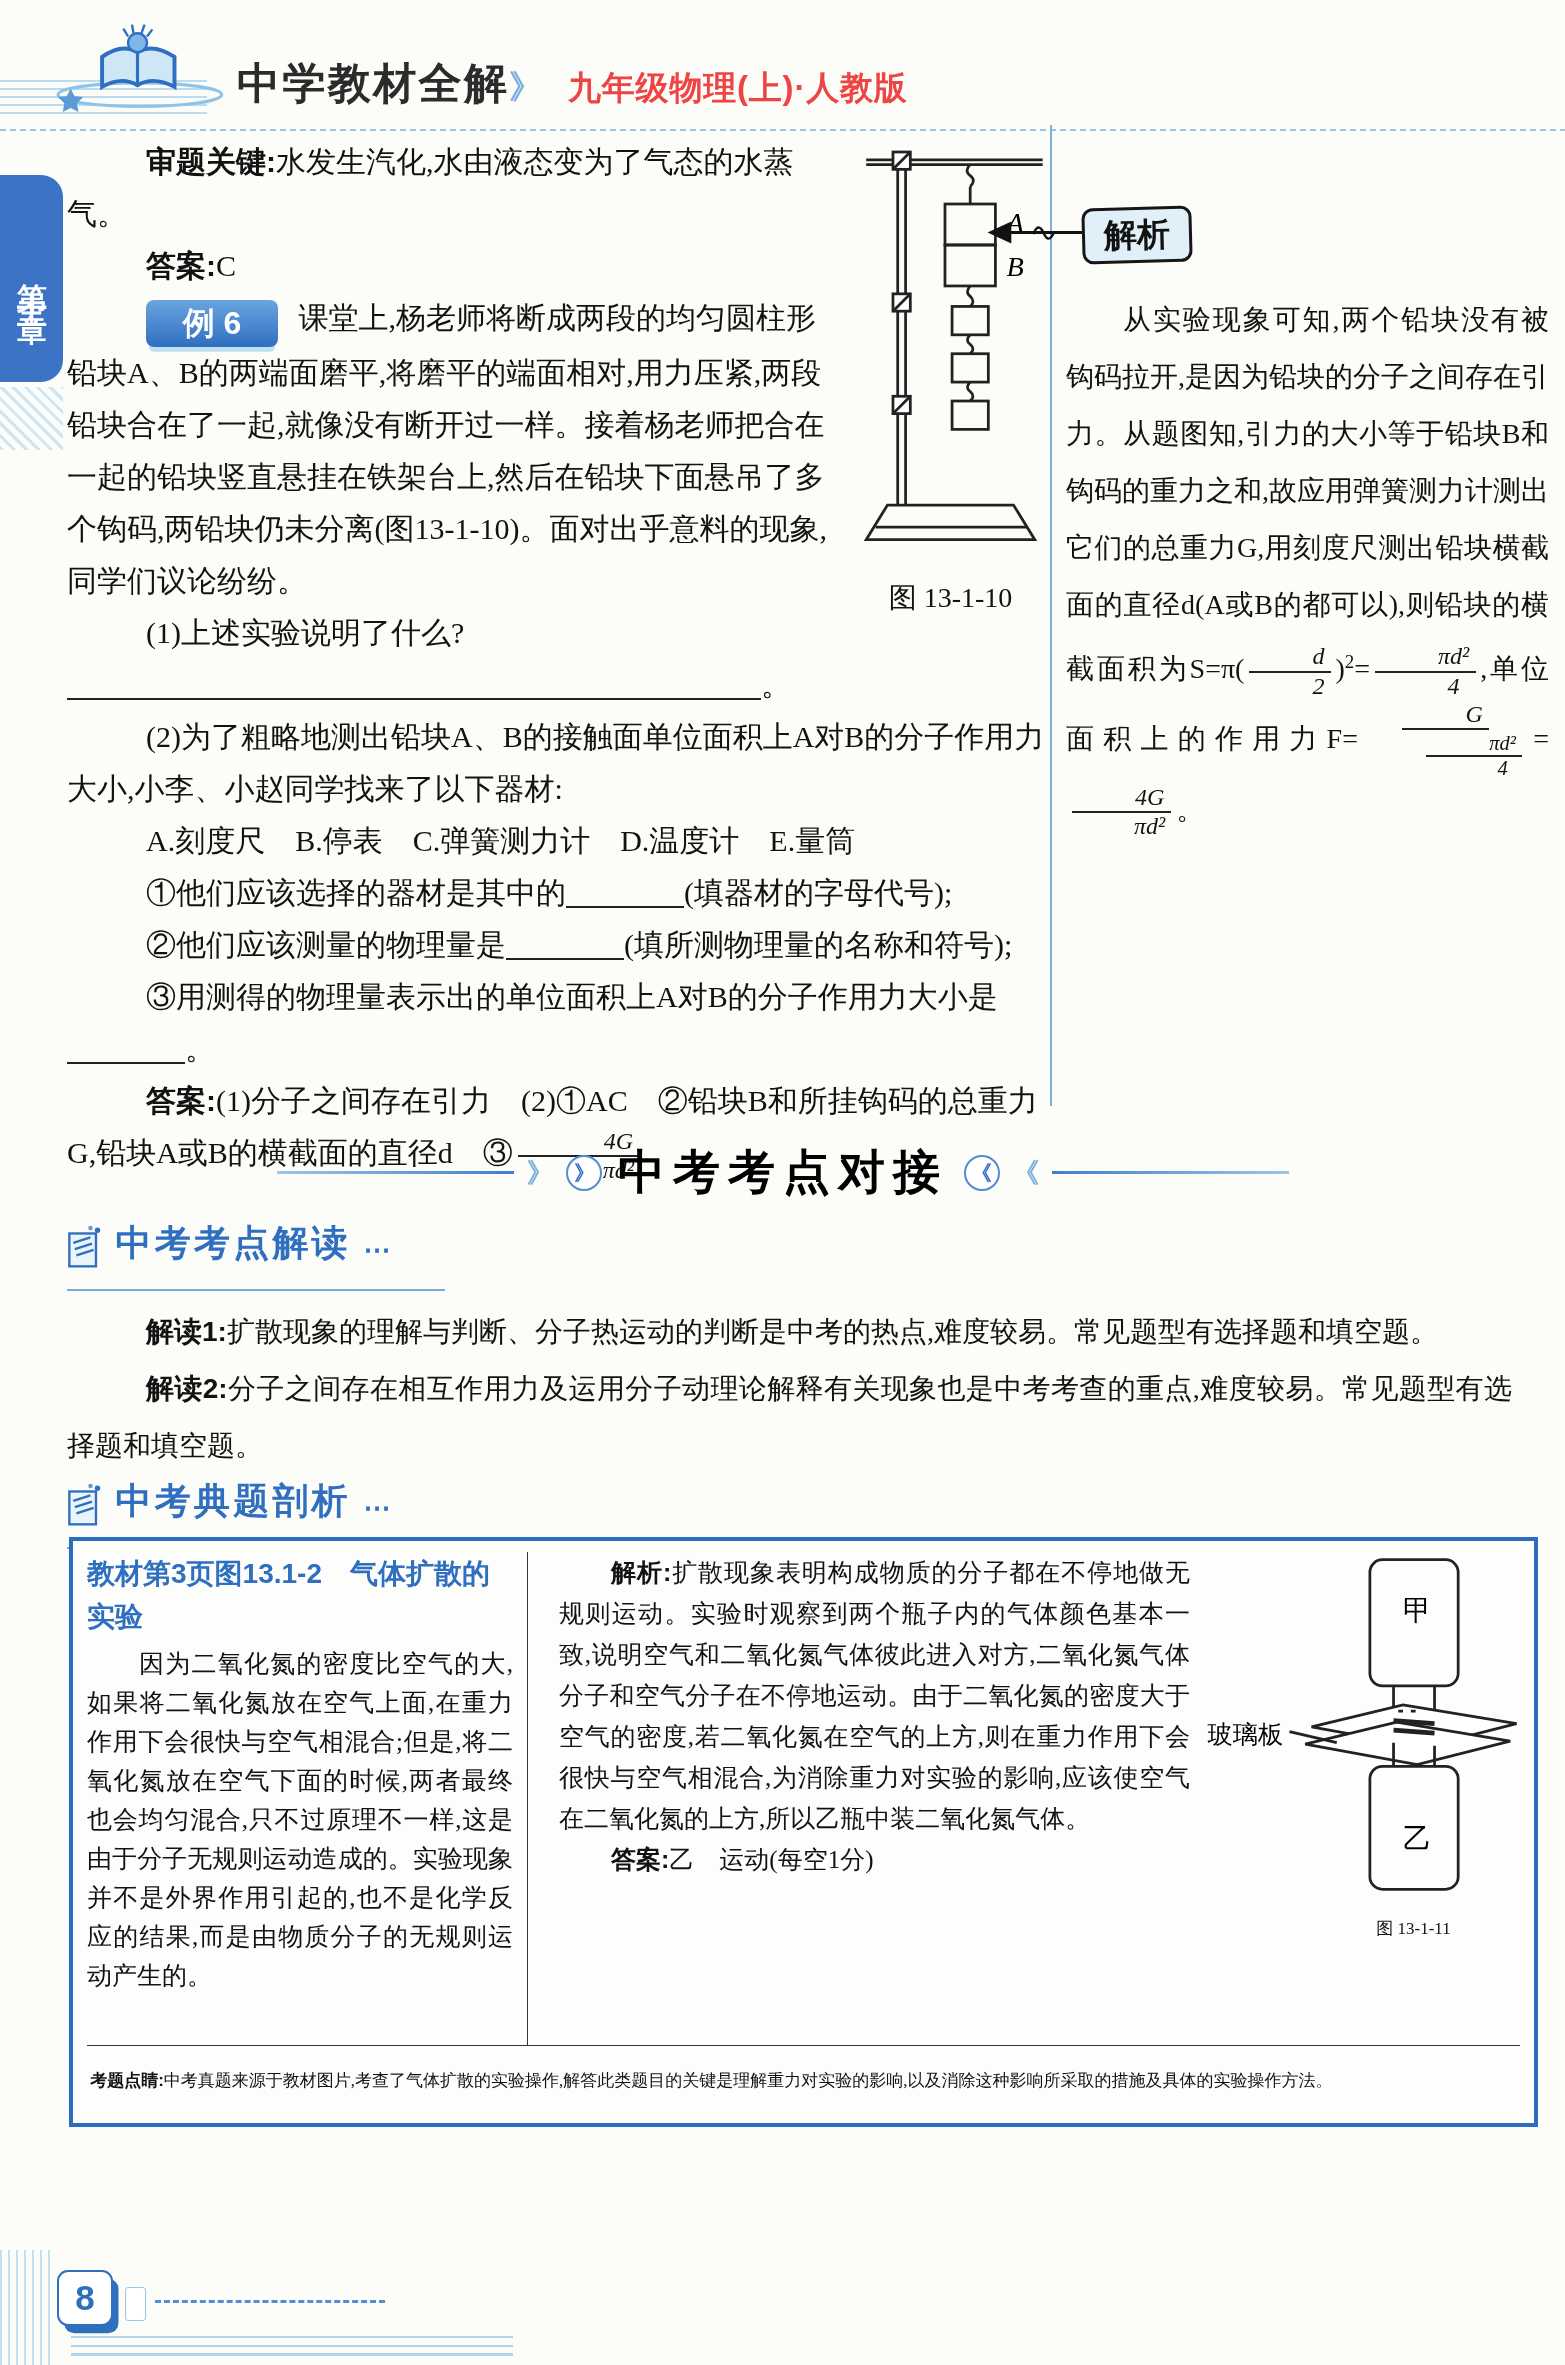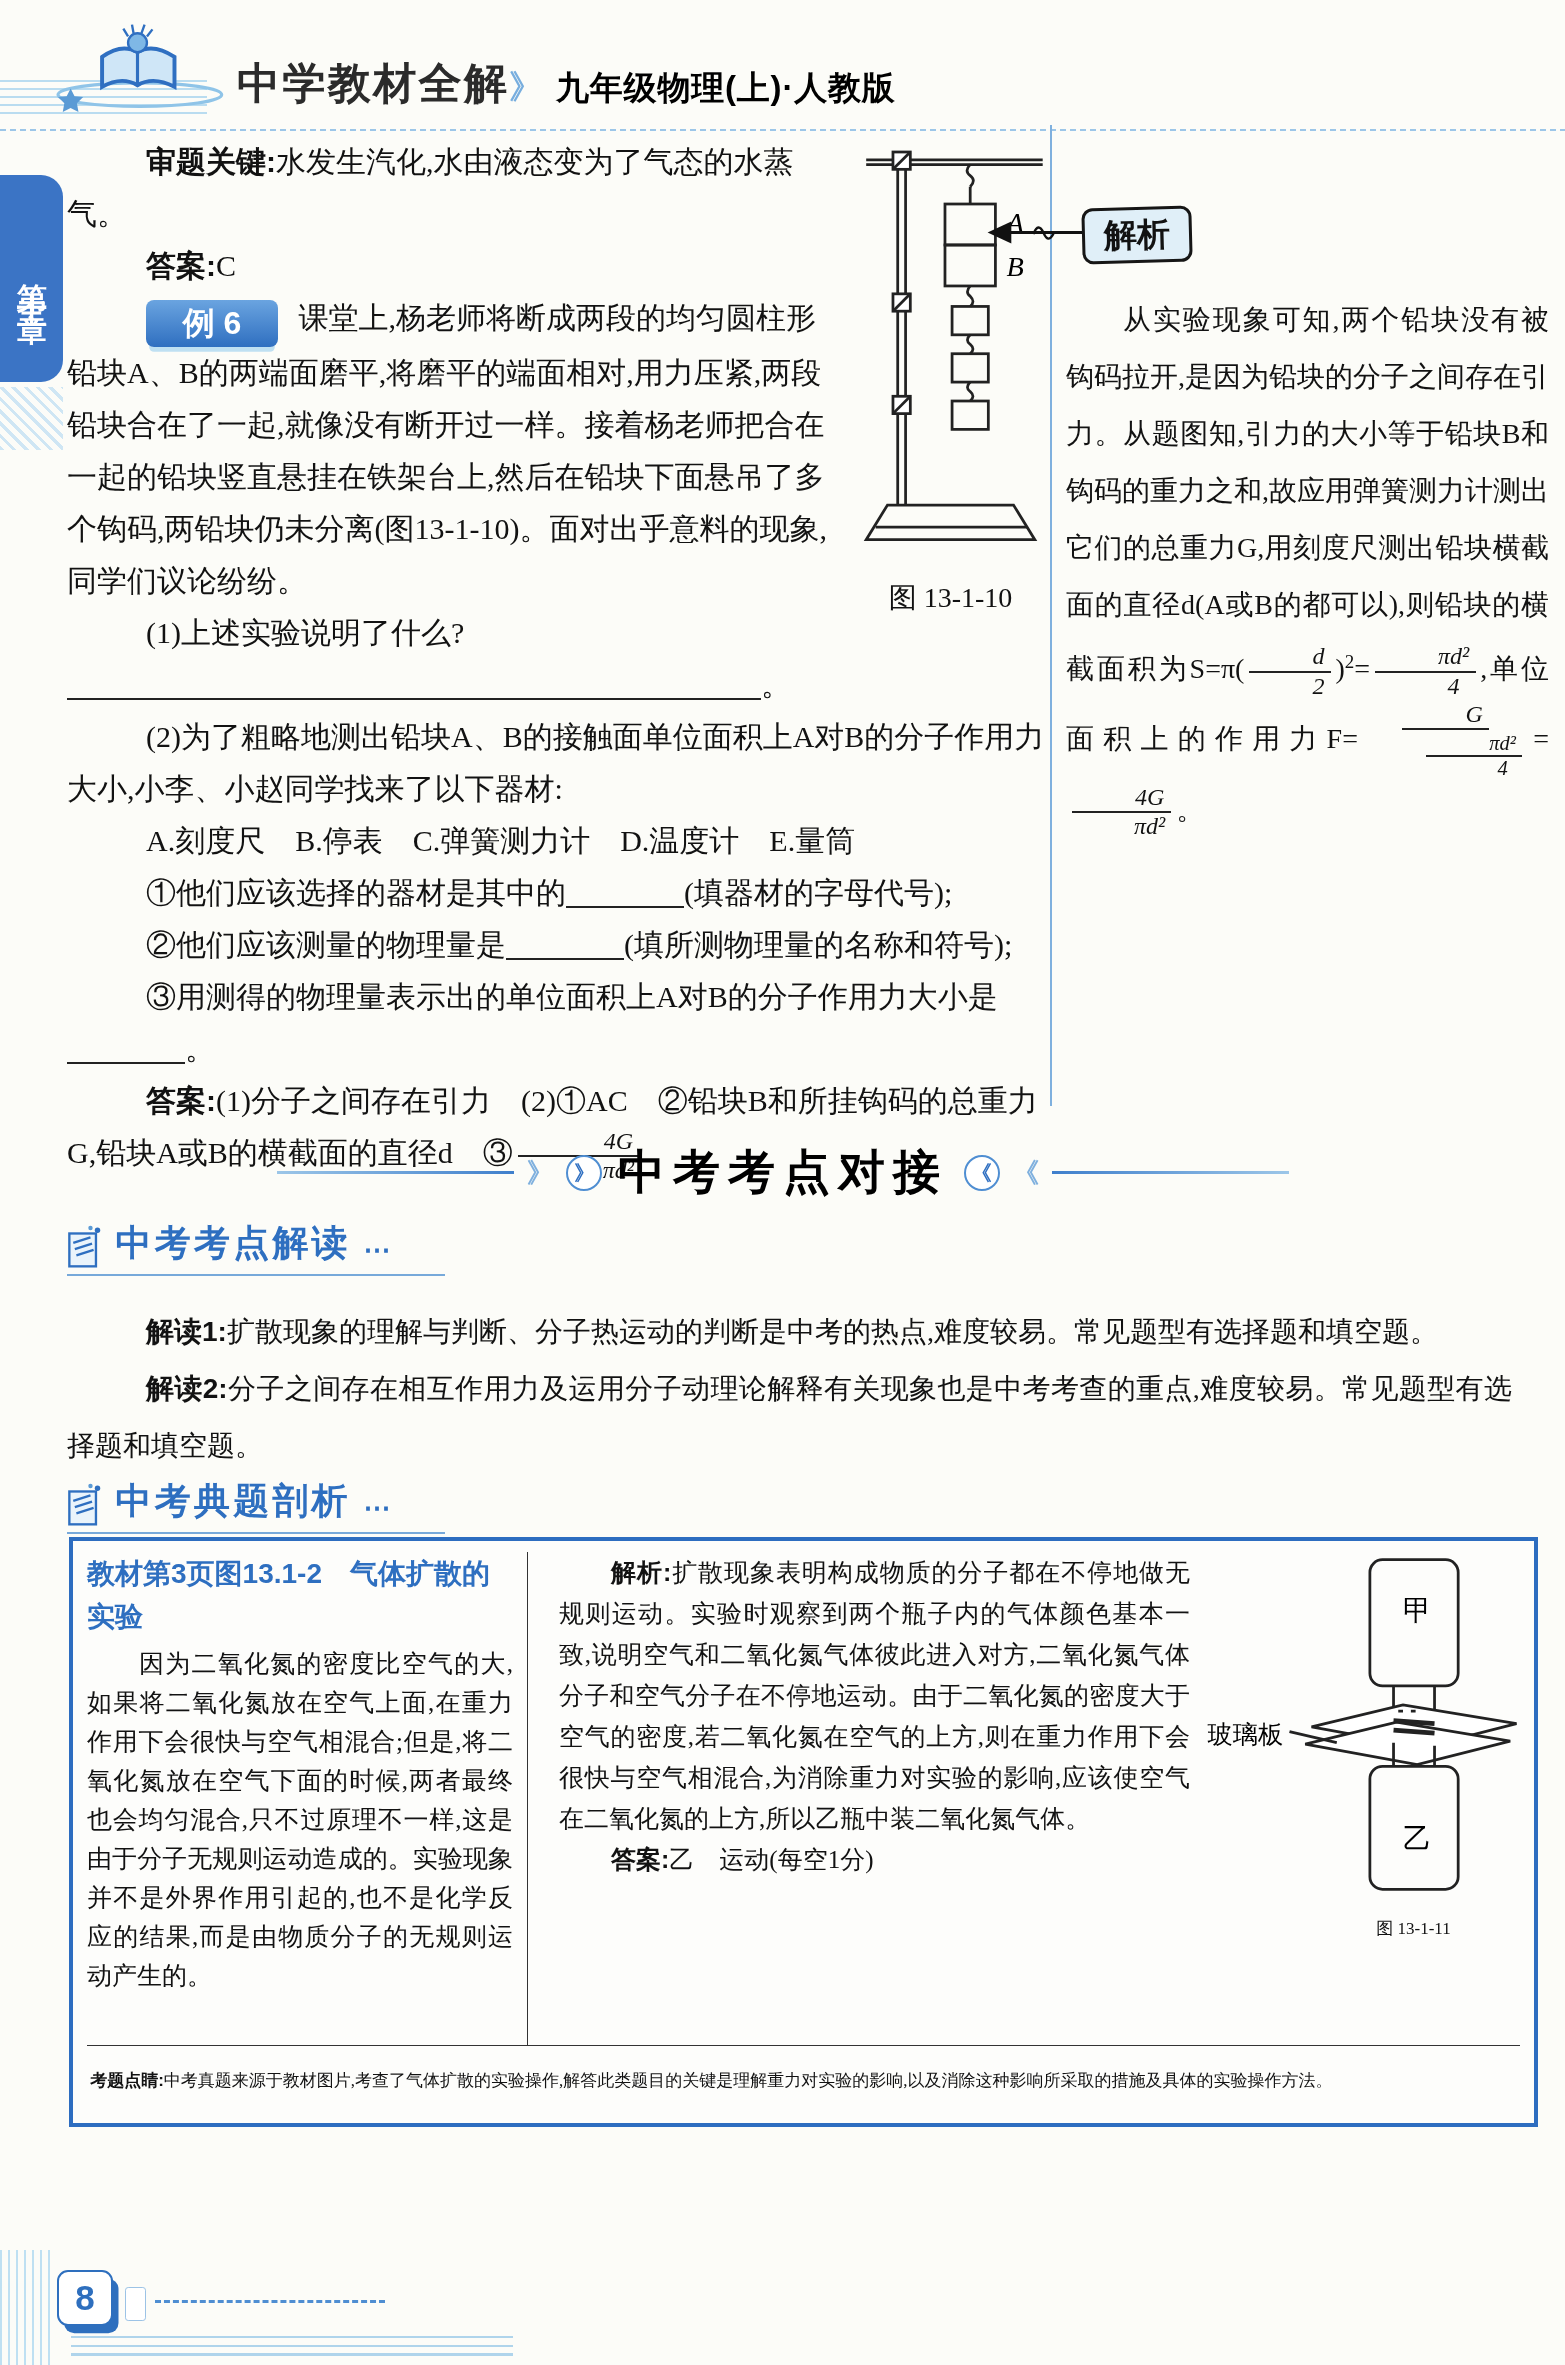--- a/index.html
+++ b/index.html
@@ -7,22 +7,22 @@
         font-family:"Liberation Serif","DejaVu Serif",serif;color:#121212;}
   b,.hei{font-family:"Liberation Sans","DejaVu Sans",sans-serif;font-weight:bold;}
 
   
   .stripes-top{position:absolute;left:0;top:80px;width:207px;height:35px;
     background:repeating-linear-gradient(180deg,#b9dcf0 0 2.4px,transparent 2.4px 8px);}
   .logo{position:absolute;left:47px;top:22px;width:181px;height:95px;}
   .brand{position:absolute;left:237px;top:55px;font:bold 43px "Liberation Sans",sans-serif;
          color:#2b2b2b;letter-spacing:2.4px;}
   .brand-sep{position:absolute;left:509px;top:65px;color:#78aede;font-size:33px;font-weight:bold;}
-  .edition{position:absolute;left:556px;top:66px;font:bold 33px "Liberation Sans",sans-serif;
-           color:#000000;letter-spacing:0.8px;}
+  .edition{position:absolute;left:568px;top:66px;font:bold 33px "Liberation Sans",sans-serif;
+           color:#ef4444;letter-spacing:0.8px;}
   .header-dash{position:absolute;left:0;top:129px;width:100%;border-top:2.4px dashed #9cc6e8;}
 
   
   .chapter-tab{position:absolute;left:0;top:175px;width:63px;height:207px;background:#3b74c5;
     border-radius:0 22px 22px 0;display:flex;align-items:center;justify-content:center;
     writing-mode:vertical-rl;text-orientation:upright;color:#fff;
     font:bold 30px "Liberation Sans",sans-serif;letter-spacing:9.5px;}
   .hatch{position:absolute;left:0;top:387px;width:63px;height:63px;
     background:repeating-linear-gradient(45deg,#cfe6f4 0 3.2px,transparent 3.2px 8.7px);}
 
@@ -61,21 +61,21 @@
   .banner-line{width:237px;height:3.2px;background:linear-gradient(90deg,#9cc6e8,#3f7fcc);}
   .banner-line.r{background:linear-gradient(90deg,#3f7fcc,#9cc6e8);}
   .glyph-plain{color:#7fb0de;font-size:27px;font-weight:bold;}
   .glyph-circle{width:36px;height:36px;border:2.4px solid #4f8ed2;border-radius:50%;color:#2f6fc1;
     font-size:20.5px;font-weight:bold;display:flex;align-items:center;justify-content:center;
     box-sizing:border-box;background:#fff;}
   .banner-title{font:bold 47px "Liberation Sans",sans-serif;letter-spacing:8px;color:#000000;margin:0 3px;}
 
   
   .sec-head{position:absolute;left:67px;display:flex;align-items:flex-end;gap:12.6px;
-    border-bottom:2.4px solid #77a9da;padding:0 55px 6px 0;}
+    border-bottom:2.4px solid #77a9da;padding:0 55px 21px 0;}
   #jiedu-head{top:1219px;}
   #dianti-head{top:1477px;}
   .sec-head .txt{font:bold 36px "Liberation Sans",sans-serif;color:#2e6fc0;letter-spacing:3.2px;}
   .sec-head .dots{color:#2e6fc0;font-size:27px;font-weight:bold;padding-bottom:1.6px;}
   .sec-icon{width:36px;height:44px;}
 
   .jiedu-paras{position:absolute;left:67px;top:1303px;width:1445px;font-size:28px;line-height:57px;}
   .jiedu-paras p{margin:0;text-indent:79px;text-align:justify;}
 
   

